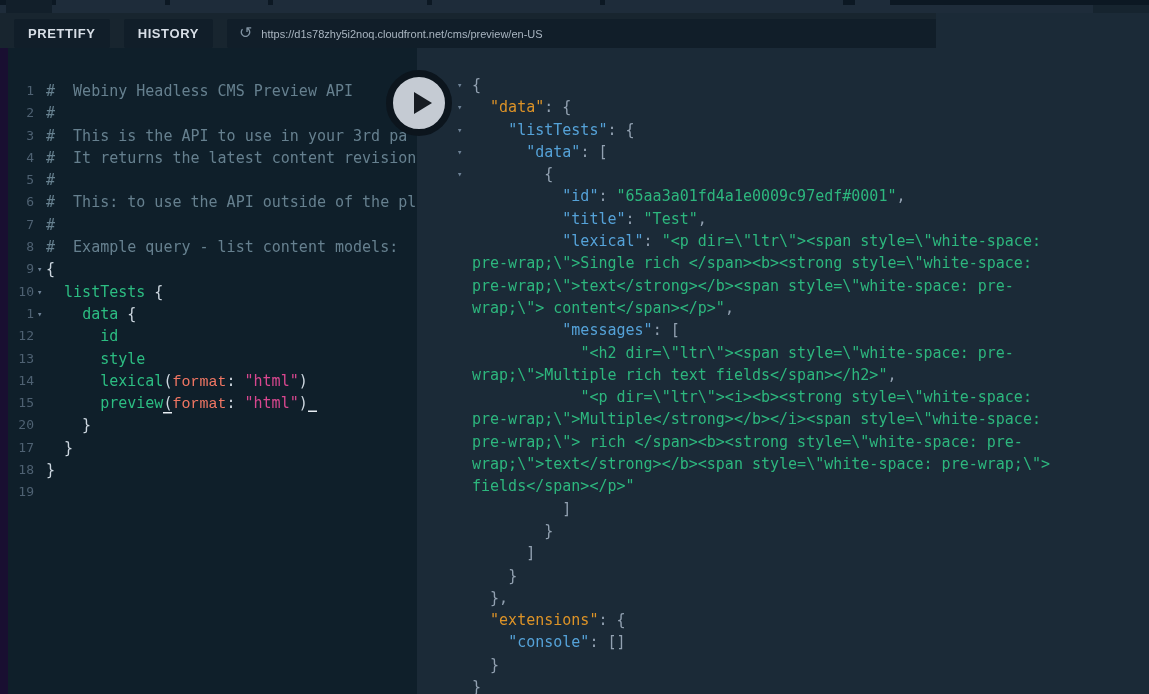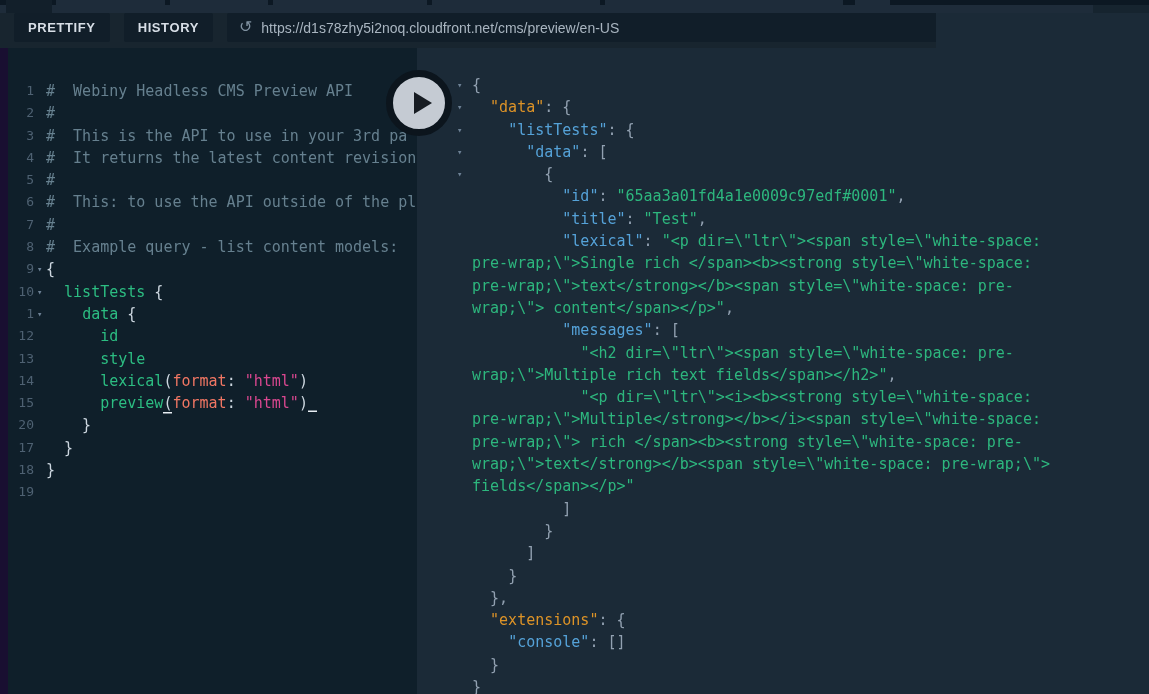--- a/index.html
+++ b/index.html
@@ -17,44 +17,44 @@
 
   
   .tabstrip{position:absolute;left:0;top:0;width:1149px;height:13px;background:var(--bg-strip);}
   .tabstrip .tab{position:absolute;top:0;height:13px;background:var(--bg-tab);}
   .tabstrip .tab.dark{background:#121f2a;}
   .tabstrip .band{position:absolute;left:0;top:5px;width:1093px;height:8px;background:var(--bg-tab);}
   .tabstrip .band-right{position:absolute;left:1093px;top:5px;width:56px;height:8px;background:#16242f;}
 
   
   .topbar{position:absolute;left:0;top:13px;width:936px;height:35px;background:var(--bg-topbar);
-    display:flex;align-items:flex-start;padding:0 0 0 14px;gap:14px;}
+    display:flex;align-items:flex-end;padding:0 0 0 14px;gap:14px;}
   .tbtn{background:var(--bg-widget);color:var(--chrome-text);border:none;border-radius:2px;
     height:29px;padding:0 14px;font-family:"Liberation Sans",sans-serif;font-size:13px;font-weight:bold;
     letter-spacing:.6px;cursor:pointer;}
   .urlbox{flex:1;height:29px;background:var(--bg-widget);border-radius:2px 0 0 2px;
     display:flex;align-items:center;gap:9px;padding:0 12px;}
   .url-icon{color:#7f91a0;font-size:16px;line-height:1;transform:translateY(-1px);}
-  .url-text{color:var(--url-text);font-size:14px;white-space:nowrap;overflow:hidden;}
+  .url-text{color:var(--url-text);font-size:11px;white-space:nowrap;overflow:hidden;}
 
   
   .edge{position:absolute;left:0;top:48px;width:8px;height:646px;background:var(--edge-purple);}
   .editor-pane{position:absolute;left:8px;top:48px;width:409px;height:646px;background:var(--bg-left);
     padding-top:32px;overflow:hidden;}
   .response-pane{position:absolute;left:417px;top:48px;width:732px;height:646px;background:var(--bg-right);
     padding-top:26px;overflow:hidden;}
   .code-line,.result-line{position:relative;height:22.3px;line-height:22.3px;white-space:pre;
     font-family:"DejaVu Sans Mono","Liberation Mono",monospace;font-size:15px;}
   .code-line .ln{position:absolute;left:0;top:0;width:26px;text-align:right;color:var(--ln);font-size:13px;}
   .code-line .fold{position:absolute;left:29px;top:0;width:10px;color:var(--arrow);font-size:9px;}
   .code-line .code-text{display:block;margin-left:38px;}
   .result-line .fold{position:absolute;left:40px;top:0;width:10px;color:var(--arrow);font-size:9px;}
   .result-line .result-text{display:block;margin-left:55px;}
 
-  .c-com{color:var(--c-com);} .c-fld{color:var(--c-fld);} .c-arg{color:var(--c-arg);}
+  .c-com{color:var(--c-com);} .c-fld{color:var(--c-fld);} .c-arg{color:var(--c-arg);font-family:Liberation Mono, monospace;}
   .c-str{color:var(--c-qstr);} .c-pun{color:var(--c-pun);}
   .c-punu{color:var(--c-pun);box-shadow:0 1.5px 0 #e8eef3;}
   .c-tail{display:inline-block;width:9px;height:15px;vertical-align:text-bottom;box-shadow:0 -1.5px 0 #e8eef3 inset;}
   .c-okey{color:var(--r-okey);} .c-bkey{color:var(--r-bkey);}
   .c-rstr{color:var(--r-str);} .c-rpun{color:var(--r-pun);}
 
   
   .playbtn{position:absolute;left:386px;top:70px;width:66px;height:66px;border-radius:50%;
     background:var(--play-face);border:7px solid var(--play-ring);cursor:pointer;z-index:5;}
   .playbtn .tri{position:absolute;left:21px;top:15px;width:0;height:0;

